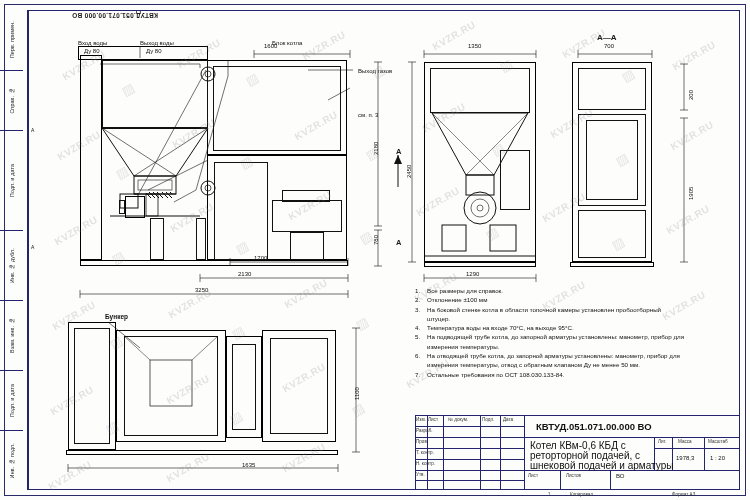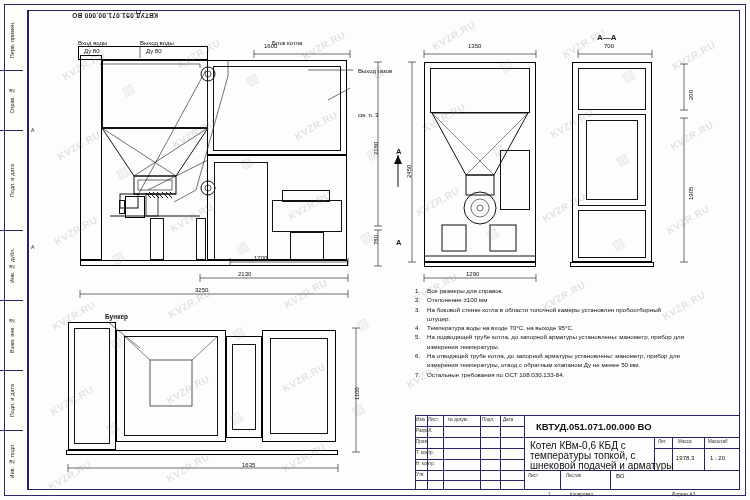--- a/index.html
+++ b/index.html
@@ -365,21 +365,21 @@
   <div class="tbsm" style="left:503px;top:417px;">Дата</div>
 
   <div class="tbsm" style="left:416px;top:428px;">Разраб.</div>
   <div class="tbsm" style="left:416px;top:439px;">Пров.</div>
   <div class="tbsm" style="left:416px;top:450px;">Т. контр.</div>
   <div class="tbsm" style="left:416px;top:461px;">Н. контр.</div>
   <div class="tbsm" style="left:416px;top:472px;">Утв.</div>
 
   <div class="tbbig" style="left:536px;top:421px;">КВТУД.051.071.00.000 ВО</div>
   <div class="tbmid" style="left:530px;top:440px;">Котел КВм-0,6 КБД с</div>
-  <div class="tbmid" style="left:530px;top:450px;">температуры топкой, с</div>
+  <div class="tbmid" style="left:530px;top:450px;">реторторной подачей, с</div>
   <div class="tbmid" style="left:530px;top:460px;">шнековой подачей и арматуры</div>
 
   <div class="tbsm" style="left:658px;top:439px;">Лит.</div>
   <div class="tbsm" style="left:678px;top:439px;">Масса</div>
   <div class="tbsm" style="left:708px;top:439px;">Масштаб</div>
   <div class="tbt6" style="left:676px;top:455px;">1978,3</div>
   <div class="tbt6" style="left:710px;top:455px;">1 : 20</div>
 
   <div class="tbsm" style="left:528px;top:473px;">Лист</div>
   <div class="tbsm" style="left:566px;top:473px;">Листов</div>

